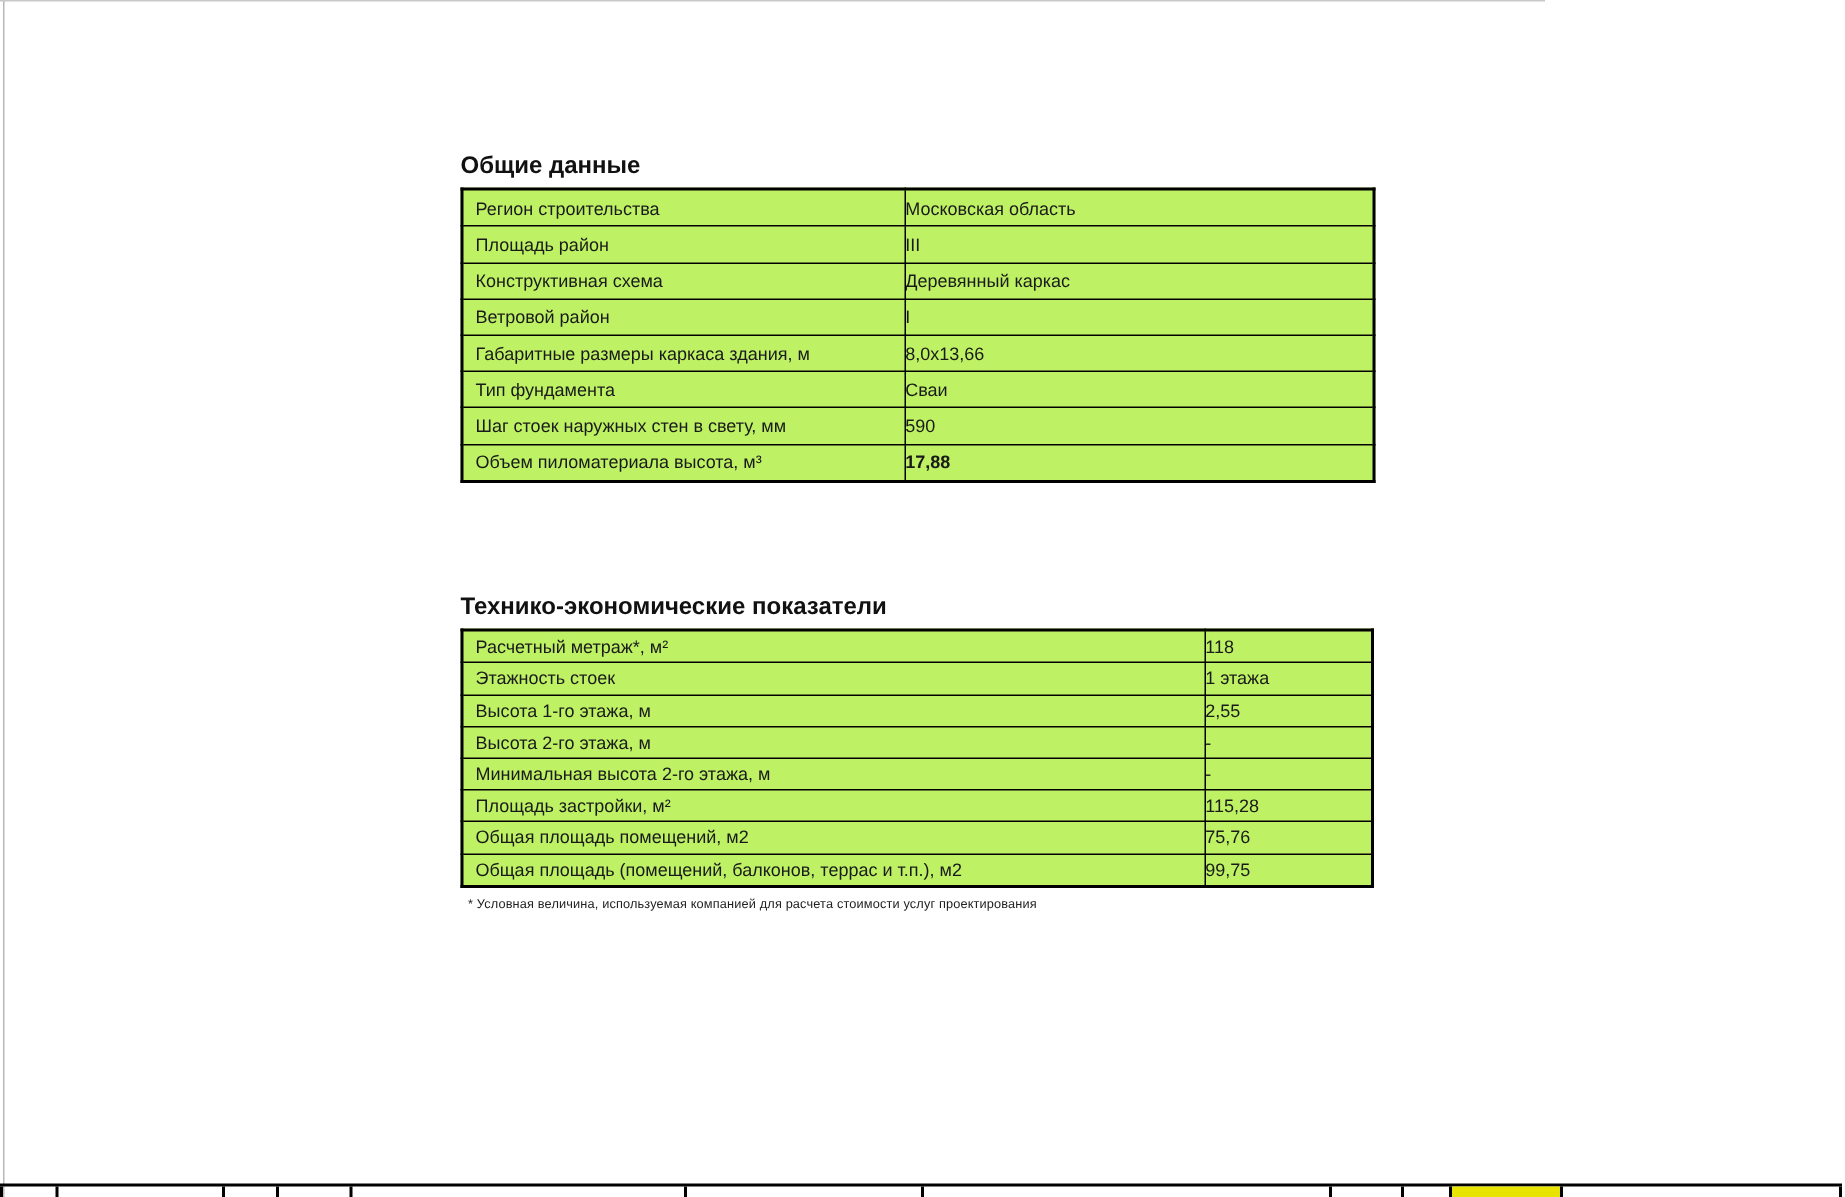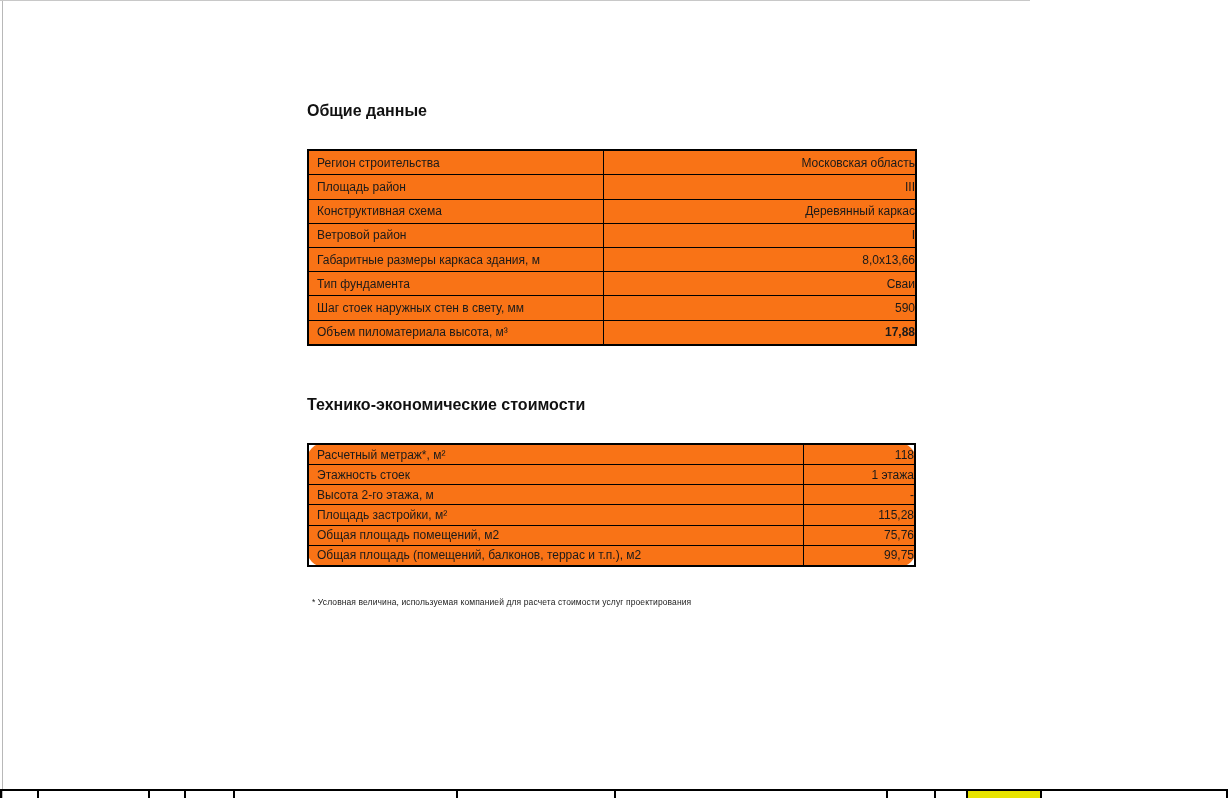--- a/index.html
+++ b/index.html
@@ -32,37 +32,36 @@
     line-height: 18px;
     color: #111;
   }
   #general-title { left: 307px; top: 102px; }
   #tep-title     { left: 307px; top: 396px; }
 
   table.data-table {
     position: absolute;
     border-collapse: collapse;
     table-layout: fixed;
-    background: #f97316;
-    margin-top: 24px;
+    background: #bef264;
   }
   table.data-table td {
     border: 1px solid #000;
     font-size: 12px;
     vertical-align: middle;
     overflow: hidden;
     white-space: nowrap;
   }
   table.data-table { border: 2px solid #000; }
   td.lbl { padding-left: 8px; text-align: left; }
-  td.val { text-align: right; }
+  td.val { text-align: left; }
   td.bold { font-weight: bold; }
 
   #general-table { left: 307px; top: 125px; width: 608px; height: 197px; }
-  #tep-table     { left: 307px; top: 419px; width: 607px; height: 124px; border-radius: 17px; }
+  #tep-table     { left: 307px; top: 419px; width: 607px; height: 173px; }
 
   #footnote {
     position: absolute;
     left: 312px; top: 597px;
     font-size: 8.5px;
     color: #222;
     letter-spacing: 0.1px;
   }
 
   
@@ -121,38 +120,46 @@
         <td class="lbl">Шаг стоек наружных стен в свету, мм</td>
         <td class="val">590</td>
       </tr>
       <tr>
         <td class="lbl">Объем пиломатериала высота, м³</td>
         <td class="val bold">17,88</td>
       </tr>
     </tbody>
   </table>
 
-  <div id="tep-title" class="tbl-title">Технико-экономические стоимости</div>
+  <div id="tep-title" class="tbl-title">Технико-экономические показатели</div>
 
   <table id="tep-table" class="data-table">
     <colgroup>
         <col style="width:495px">
         <col style="width:112px">
       </colgroup>
     <tbody>
       <tr>
         <td class="lbl">Расчетный метраж*, м²</td>
         <td class="val">118</td>
       </tr>
       <tr>
         <td class="lbl">Этажность стоек</td>
         <td class="val">1 этажа</td>
       </tr>
       <tr>
+        <td class="lbl">Высота 1-го этажа, м</td>
+        <td class="val">2,55</td>
+      </tr>
+      <tr>
         <td class="lbl">Высота 2-го этажа, м</td>
+        <td class="val">-</td>
+      </tr>
+      <tr>
+        <td class="lbl">Минимальная высота 2-го этажа, м</td>
         <td class="val">-</td>
       </tr>
       <tr>
         <td class="lbl">Площадь застройки, м²</td>
         <td class="val">115,28</td>
       </tr>
       <tr>
         <td class="lbl">Общая площадь помещений, м2</td>
         <td class="val">75,76</td>
       </tr>

